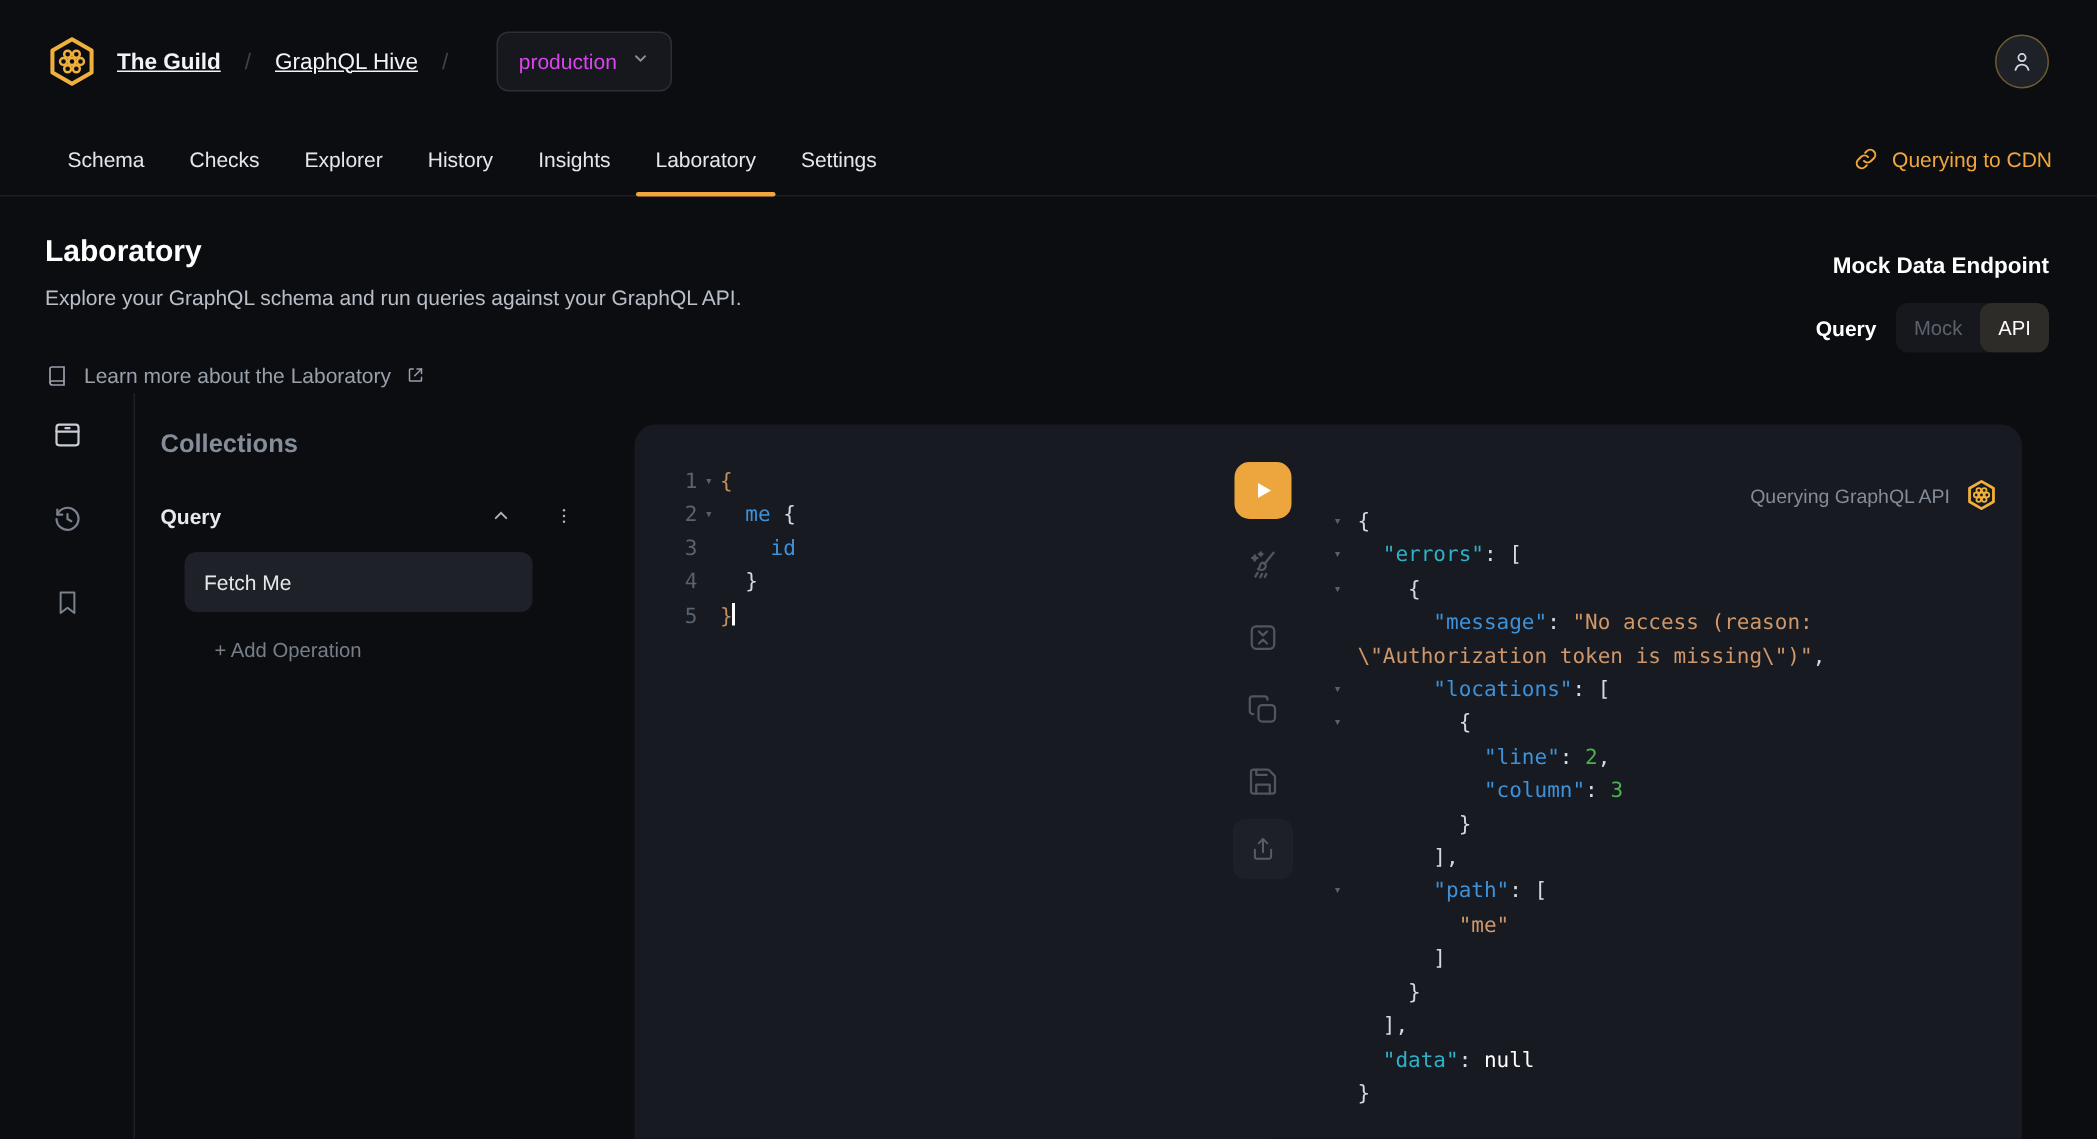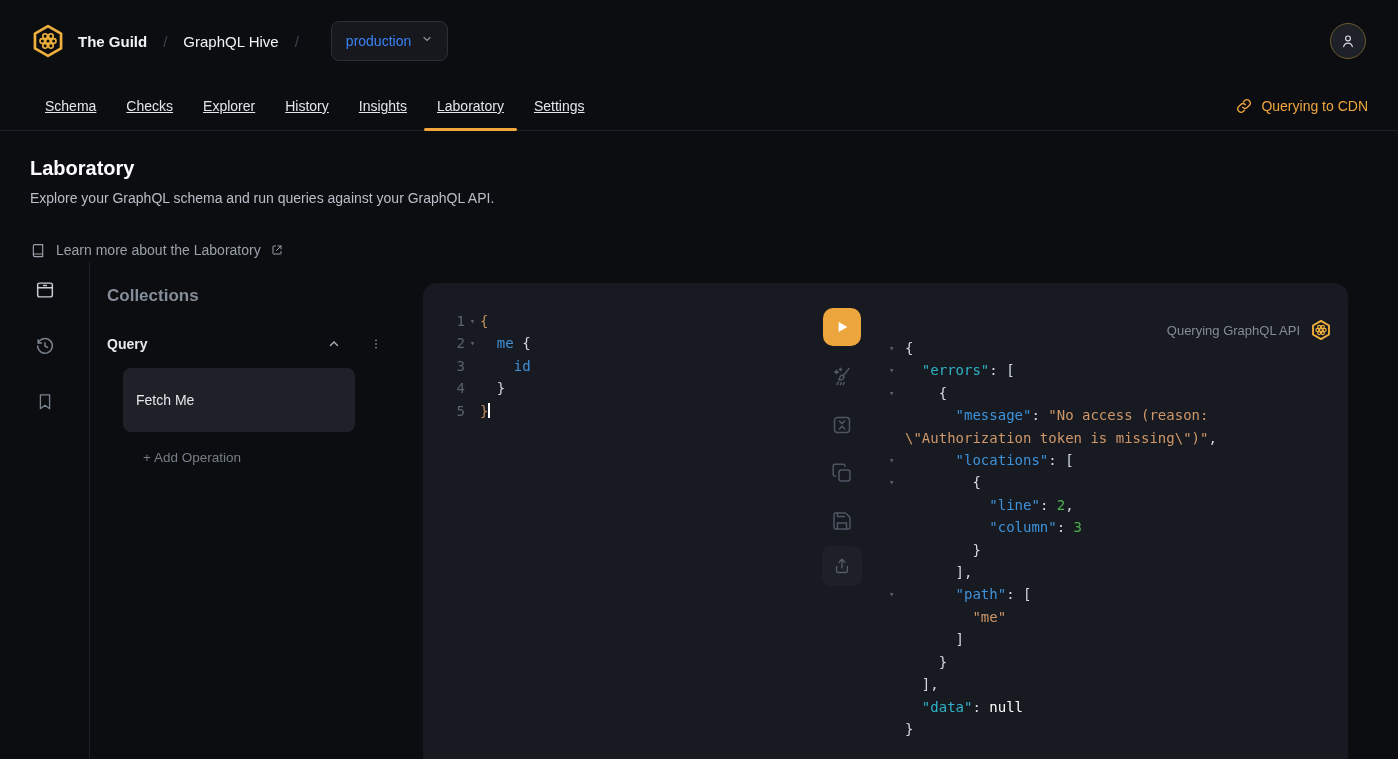--- a/index.html
+++ b/index.html
@@ -6,32 +6,32 @@
   html,body { width:1398px; height:759px; }
   body {
     background:#0b0d11; color:#e7e9ec;
     font-family:"Liberation Sans", sans-serif;
     overflow:hidden; position:relative;
   }
   svg { display:block; }
 
   
   .app-header { display:flex; align-items:center; height:82px; padding:0 32px 0 30px; }
-  .crumb { font-size:15px; font-weight:600; color:#f2f3f5; }
+  .crumb { font-size:15px; font-weight:600; color:#f2f3f5;text-decoration:underline; }
   .crumb.project { font-weight:500; }
   .crumb-sep { color:#3d434c; margin:0 16px; font-size:15px; }
   .target-btn { display:flex; gap:10px; background:#16181e; border:1px solid #2b2f37;
-    border-radius:8px; padding:11px 14px; color:#3b82f6; font-size:14px; margin-left:16px; cursor:pointer; }
+    border-radius:8px; padding:11px 14px; color:#d946ef; font-size:14px; margin-left:16px; cursor:pointer; }
   .target-btn .chev { color:#8b929c; }
   .avatar { margin-left:auto; width:36px; height:36px; border-radius:50%; background:#1e2127;
     border:1px solid #6e5b2e; display:flex; align-items:center; justify-content:center; color:#d6dae0; cursor:pointer; }
 
   
   .main-nav { display:flex; align-items:stretch; height:49px; padding:0 30px; border-bottom:1px solid #1b1f26; }
-  .tab { display:flex; align-items:center; padding:0 15px; font-size:14px; color:#e3e6ea; position:relative; cursor:pointer;text-decoration:underline; }
+  .tab { display:flex; align-items:center; padding:0 15px; font-size:14px; color:#e3e6ea; position:relative; cursor:pointer; }
   .tab.active::after { content:""; position:absolute; left:2px; right:2px; bottom:-1px; height:3px; background:#f2a63b; border-radius:2px; }
   .cdn-link { margin-left:auto; display:flex; align-items:center; gap:9px; color:#f0a63d; font-size:14px; cursor:pointer; }
 
   
   .page-head { display:flex; padding:26px 32px 0 30px; }
   .ph-left { flex:1; }
   .page-title { font-size:20px; font-weight:700; color:#fff; margin-bottom:10px; }
   .page-desc { font-size:14px; color:#b9bfc8; margin-bottom:18px; }
   .learn-more { display:flex; align-items:center; gap:10px; color:#99a0aa; font-size:14px; cursor:pointer;margin-top:36px; }
   .ph-right { text-align:right; }
@@ -48,21 +48,21 @@
   .rail-btn { width:89px; height:56px; display:flex; align-items:center; justify-content:center; color:#7a828e; cursor:pointer; }
   .rail-btn.active { color:#c9ced6; }
 
   .collections { position:absolute; left:90px; top:0; width:335px; padding:24px 0 0 17px; }
   .coll-heading { font-size:17px; font-weight:700; color:#858d99; }
   .group-row { display:flex; align-items:center; width:276px; margin-top:30px; color:#e7e9ec; }
   .group-label { flex:1; font-size:14px; font-weight:600; }
   .group-row .gicon { color:#aeb4bd; cursor:pointer; }
   .group-row .dots { margin-left:28px; color:#aeb4bd; cursor:pointer; }
   .coll-item { margin:16px 0 0 16px; width:232px; background:#1e2127; border-radius:8px;
-    padding:24px 13px; font-size:14px; color:#e4e7eb; cursor:pointer; }
+    padding:12px 13px; font-size:14px; color:#e4e7eb; cursor:pointer; }
   .add-op { margin:18px 0 0 36px; color:#767e88; font-size:13.5px; font-weight:500; cursor:pointer; }
 
   
   .editor-panel { position:absolute; left:423px; top:21px; right:50px; bottom:-30px;
     background:#171a20; border-radius:14px; }
   .mono, .crow { font-family:"DejaVu Sans Mono", monospace; font-size:14px; line-height:22.4px; }
   .crow { display:flex; white-space:pre; }
   .ln { display:inline-block; width:12px; text-align:right; color:#5a626e; }
   .fold { display:inline-block; width:15px; text-align:center; color:#59606b; font-size:9px; }
   .rfold { display:inline-block; width:25px; padding-left:9px; color:#59606b; font-size:9px; }
@@ -160,20 +160,30 @@
       <span>Learn more about the Laboratory</span>
       <span>
         <svg width="12" height="12" viewBox="0 0 24 24" fill="none" stroke="currentColor" stroke-width="2" stroke-linecap="round">
           <path d="M9 4H5a1 1 0 0 0-1 1v14a1 1 0 0 0 1 1h14a1 1 0 0 0 1-1v-4"></path>
             <path d="M14 4h6v6"></path>
             <path d="M20 4l-9 9"></path>
         </svg>
       </span>
     </div>
   </div>
+  <div class="ph-right">
+    <div class="endpoint-title">Mock Data Endpoint</div>
+    <div class="query-row">
+      <span class="query-label">Query</span>
+      <div class="toggle">
+        <span class="seg">Mock</span>
+        <span class="seg active">API</span>
+      </div>
+    </div>
+  </div>
 </section>
 
 <main class="main-area">
 
   <div class="rail">
     <div class="rail-btn active">
       <span>
         <svg width="22" height="22" viewBox="0 0 24 24" fill="none" stroke="currentColor" stroke-width="1.6" stroke-linecap="round">
           <rect x="4" y="4.5" width="16" height="15" rx="2"></rect>
             <path d="M4 9.5h16"></path>

